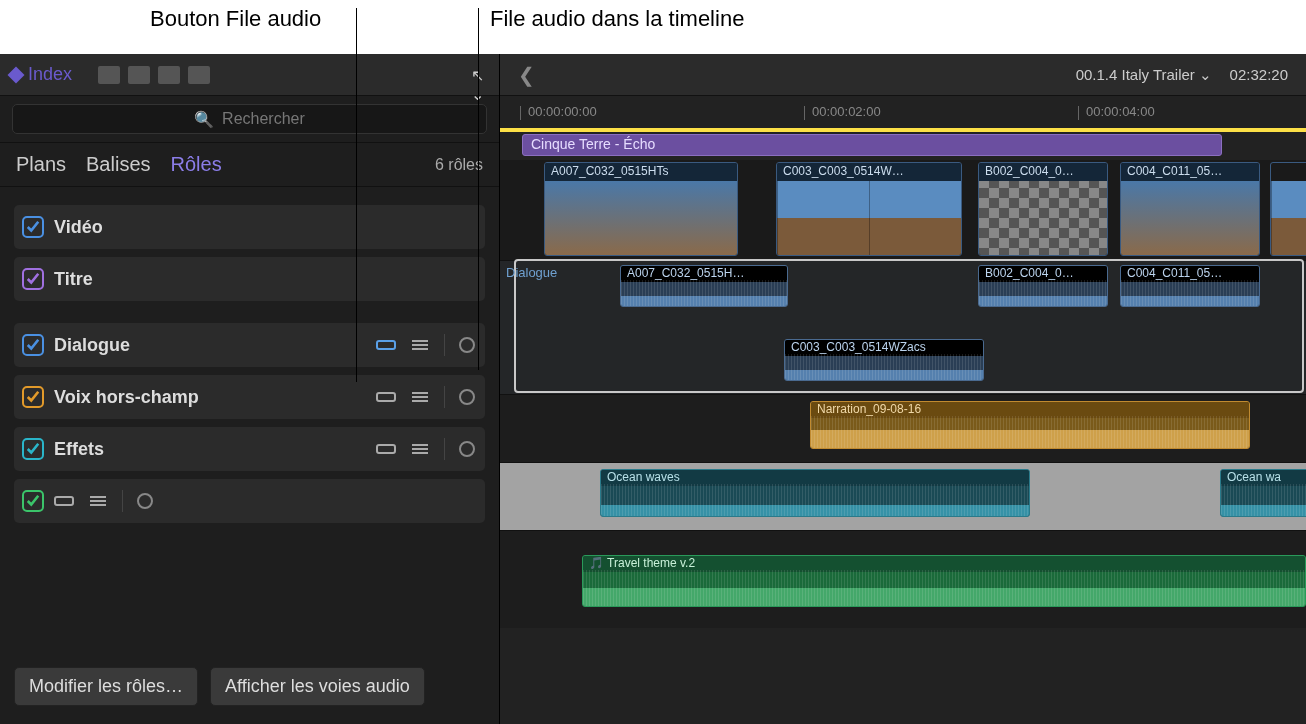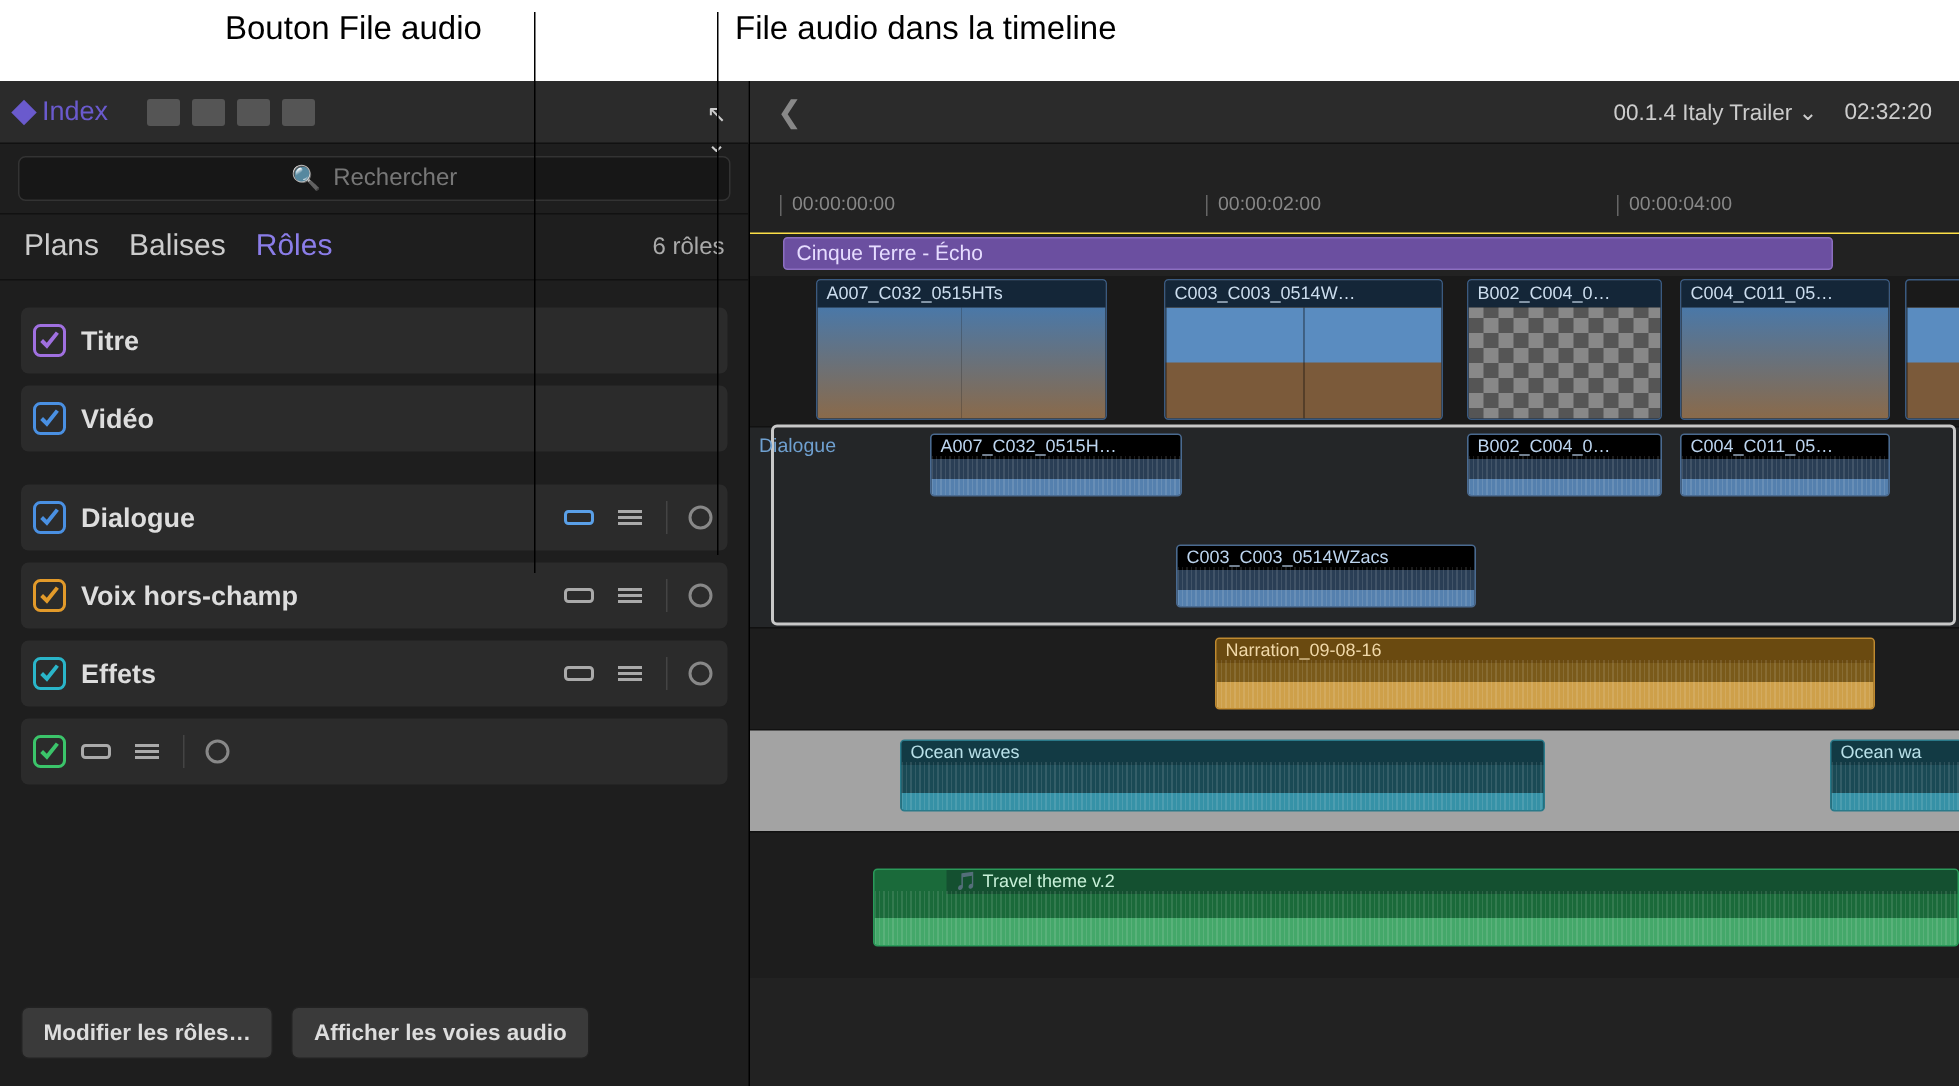--- a/index.html
+++ b/index.html
@@ -44,24 +44,24 @@
   .chk { width: 22px; height: 22px; border-radius: 5px; border: 2px solid #444; display:flex; align-items:center; justify-content:center; }
   .chk svg { width: 14px; height: 14px; }
   .role-label { color: #ddd; font-size: 18px; font-weight: 600; flex: 1; }
   .role-icons { display: flex; gap: 14px; align-items: center; }
   .ricon { width: 20px; height: 14px; display:flex; align-items:center; justify-content:center; }
   .ricon svg { width: 20px; height: 14px; }
   .ricon.circ { width: 16px; height: 16px; border: 2px solid #888; border-radius: 50%; }
 
   
   .sidebar-footer { padding: 12px 14px 18px 14px; display: flex; gap: 12px; }
-  .btn { background: #3a3a3a; color: #ddd; font-size: 15px; border-radius: 5px; padding: 8px 14px; border: 1px solid #222; font-weight: bold; }
-
-  
-  .ruler { height: 36px; background: #222; border-bottom: 1px solid #fde047; position: relative; color: #888; font-size: 13px; font-variant-numeric: tabular-nums; margin-top: 24px; }
+  .btn { background: #3a3a3a; color: #ddd; font-size: 18px; border-radius: 5px; padding: 8px 14px; border: 1px solid #222; }
+
+  
+  .ruler { height: 36px; background: #222; border-bottom: 4px solid #fde047; position: relative; color: #888; font-size: 13px; font-variant-numeric: tabular-nums; }
   .ruler .tick { position: absolute; top: 8px; }
   .ruler .tick::before { content:""; position:absolute; left:-8px; top:2px; width:1px; height:14px; background:#666; }
 
   
   .lane { position: relative; }
   .title-lane { height: 28px; }
   .title-clip { position: absolute; top: 2px; height: 22px; background: #6b4fa0; border: 1px solid #8c6fc0; border-radius: 3px; color: #e6dcff; font-size: 14px; padding: 1px 8px; }
 
   .video-lane { height: 100px; background: #1a1a1a; }
   .vclip { position: absolute; top: 2px; height: 94px; border: 1px solid #3a5a80; border-radius: 3px; overflow: hidden; }
@@ -140,35 +140,35 @@
     <div class="tabs-row">
       <span class="tab">Plans</span>
       <span class="tab">Balises</span>
       <span class="tab active">Rôles</span>
       <span class="count">6 rôles</span>
     </div>
 
     <div class="roles">
 
       <div class="role">
+        <div class="chk" style="border-color:#4a90e2">
+          <svg viewBox="0 0 16 16">
+              <path d="M2 8l4 4 8-10" stroke="#4a90e2" stroke-width="3" fill="none"></path>
+            </svg>
+        </div>
+        <span class="role-label">Vidéo</span>
+      </div>
+
+      <div class="role">
         <div class="chk" style="border-color:#a070e0">
           <svg viewBox="0 0 16 16">
               <path d="M2 8l4 4 8-10" stroke="#a070e0" stroke-width="3" fill="none"></path>
             </svg>
         </div>
         <span class="role-label">Titre</span>
-      </div>
-
-      <div class="role">
-        <div class="chk" style="border-color:#4a90e2">
-          <svg viewBox="0 0 16 16">
-              <path d="M2 8l4 4 8-10" stroke="#4a90e2" stroke-width="3" fill="none"></path>
-            </svg>
-        </div>
-        <span class="role-label">Vidéo</span>
       </div>
 
       <div class="role sep">
         <div class="chk" style="border-color:#4a90e2">
           <svg viewBox="0 0 16 16">
               <path d="M2 8l4 4 8-10" stroke="#4a90e2" stroke-width="3" fill="none"></path>
             </svg>
         </div>
         <span class="role-label">Dialogue</span>
         <div class="role-icons">
@@ -354,20 +354,20 @@
         <div class="label">Ocean waves</div>
           <div class="wave"></div>
       </div>
       <div class="aclip" style="left:720px; top:6px; width:90px;">
         <div class="label">Ocean wa</div>
           <div class="wave"></div>
       </div>
     </div>
 
     <div class="lane audio-lane music-lane">
-      <div class="aclip" style="left:82px; width:724px;padding-left:48px;">
+      <div class="aclip" style="left:82px; width:724px;">
         <div class="label"><span>🎵</span> <span>Travel theme v.2</span></div>
           <div class="wave"></div>
       </div>
     </div>
 
   </div>
 </div>
 
 </body></html>

